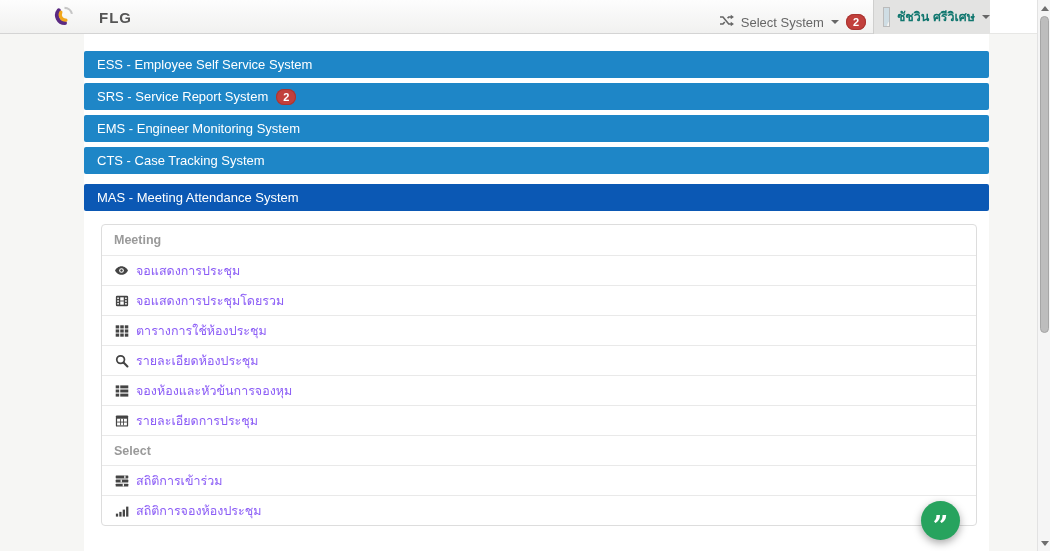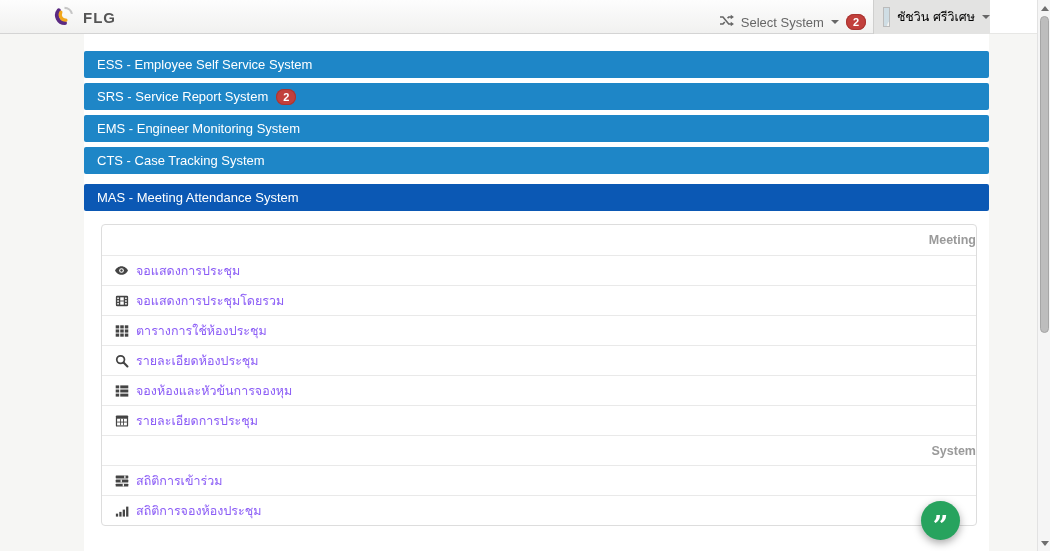--- a/index.html
+++ b/index.html
@@ -5,50 +5,50 @@
   * { margin:0; padding:0; box-sizing:border-box; }
   html,body { width:1050px; height:551px; overflow:hidden;
     font-family:"Liberation Sans","DejaVu Sans",sans-serif; background:#f6f6f4; }
 
   
   .navbar { position:absolute; left:0; top:0; width:990px; height:34px;
     background:linear-gradient(#fdfdfd,#f1f1f0); border-bottom:1px solid #d4d4d4; }
   .navbar-right-gap { position:absolute; left:990px; top:0; width:47px; height:34px;
     background:#ffffff; border-bottom:1px solid #e7e7e5; }
   .brand { position:absolute; left:54px; top:0; height:34px; display:flex;
-    align-items:center; gap:8px; cursor:pointer; }
+    align-items:center; gap:24px; cursor:pointer; }
   .brand-text { font-size:15px; font-weight:bold; color:#555; letter-spacing:1px; }
   .sys-select { position:absolute; right:124px; top:0; height:44px; display:flex;
     align-items:center; gap:7px; color:#666; font-size:13px; cursor:pointer; }
   .caret { width:0; height:0; border-left:4px solid transparent;
     border-right:4px solid transparent; border-top:4px solid #666; }
   .badge-red { background:#c2403c; color:#fff; font-size:11px; font-weight:bold;
     border-radius:9px; padding:2px 7px; line-height:12px; box-shadow:inset 0 0 0 1px #a93531; }
   .user-block { position:absolute; right:0; top:0; width:117px; height:34px;
     background:#e3e3e2; border-left:1px solid #cfcfce; display:flex; align-items:center;
     gap:7px; padding-left:9px; cursor:pointer; }
-  .user-name { font-size:12.5px; color:#000000; white-space:nowrap; }
+  .user-name { font-size:12.5px; color:#0f766e; white-space:nowrap;font-weight:bold; }
   .avatar { width:20px; height:20px; border:1px solid #bbb; background:#dce6ea; overflow:hidden; }
 
   
   .container { position:absolute; left:84px; top:34px; width:905px; height:517px;
     background:#ffffff; }
   .sysbar { position:relative; width:100%; height:27px; margin-bottom:5px;
     background:#1e86c7; border-radius:2px; color:#fff; font-size:13px;
     line-height:27px; padding-left:13px; cursor:pointer; display:flex; align-items:center; gap:8px; }
   .sysbar.active { background:#0b58b4;margin-top:10px; }
   .sysbars { padding-top:17px; }
 
   
   .panel { position:absolute; left:17px; top:190px; width:876px;
     border:1px solid #dddddd; border-radius:4px; background:#fff; }
   .row { height:30px; display:flex; align-items:center; padding-left:12px;
     border-top:1px solid #e9e9e9; font-size:12.5px; }
   .row:first-child { border-top:none; }
-  .row.header { color:#9a9a9a; font-weight:bold; cursor:default;justify-content:flex-end; }
+  .row.header { color:#9a9a9a; font-weight:bold; cursor:default; }
   .row.item { color:#8b5cf6; cursor:pointer; gap:7px; }
   .row.item .mi { width:15px; height:15px; flex:0 0 15px; display:flex;
     align-items:center; justify-content:center; }
 
   
   .fab { position:absolute; left:921px; top:501px; width:39px; height:39px;
     border-radius:50%; background:#27a35e; box-shadow:0 3px 8px rgba(0,0,0,0.35);
     display:flex; align-items:center; justify-content:center; cursor:pointer; }
   .fab span { color:#fff; font-size:27px; font-weight:bold; line-height:10px;
     margin-top:13px; font-family:"DejaVu Serif",serif; }
@@ -218,21 +218,21 @@
           <rect x="2.4" y="5.4" width="11.2" height="7.6" fill="#fff"></rect>
           <rect x="5.9" y="5.4" width="1" height="7.6" fill="#444"></rect>
             <rect x="9.2" y="5.4" width="1" height="7.6" fill="#444"></rect>
           <rect x="2.4" y="8.7" width="11.2" height="1" fill="#444"></rect>
         </svg>
       </span>
       <span>รายละเอียดการประชุม</span>
     </div>
 
     <div class="row header">
-      <span>System</span>
+      <span>Select</span>
     </div>
 
     <div class="row item">
       <span class="mi">
         <svg width="14" height="14" viewBox="0 0 16 16">
           <g fill="#444">
             <rect x="0.8" y="1.8" width="14.4" height="3.2" rx="0.6"></rect>
             <rect x="0.8" y="6.4" width="14.4" height="3.2" rx="0.6"></rect>
             <rect x="0.8" y="11" width="14.4" height="3.2" rx="0.6"></rect>
           </g>

